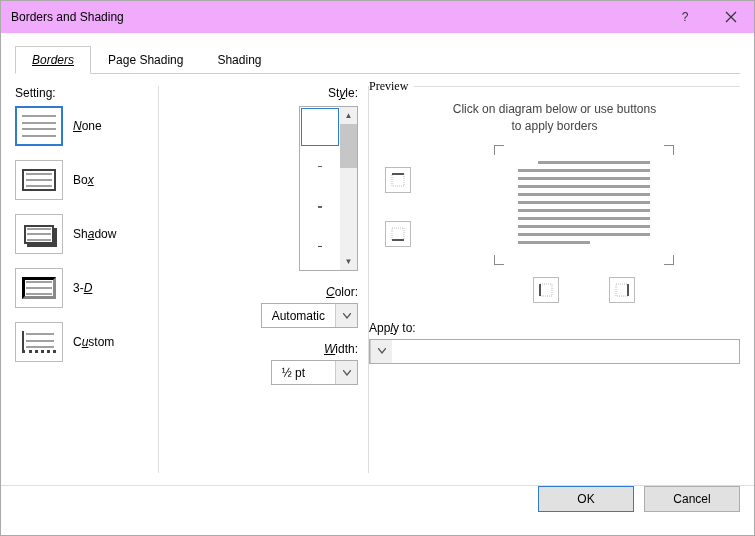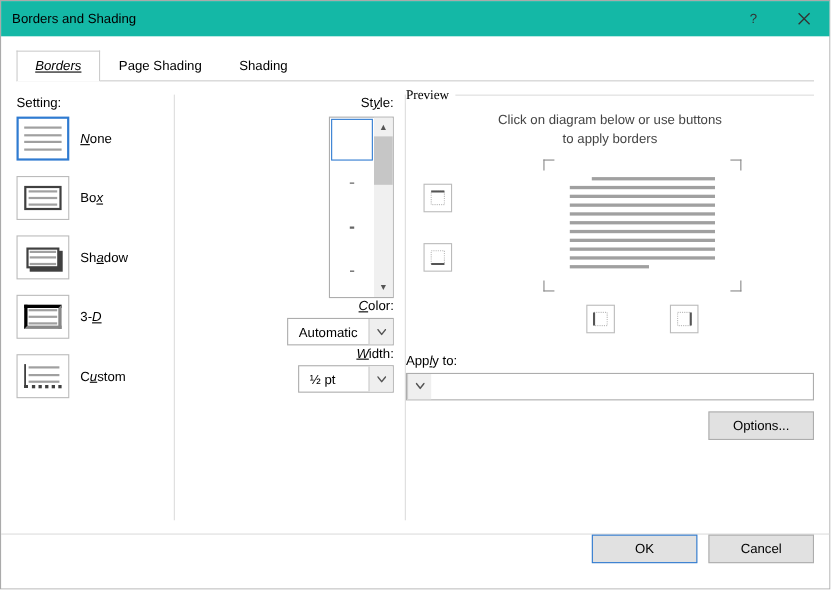--- a/index.html
+++ b/index.html
@@ -1,18 +1,18 @@
 <!DOCTYPE html>
 <html><head>
 <meta charset="utf-8">
 <style>
 * { box-sizing: border-box; font-family: "Segoe UI", Arial, sans-serif; font-size: 12px; }
 body { margin: 0; background: #fff; }
 .window { width: 755px; height: 536px; border: 1px solid #aaa; background: #fff; display: flex; flex-direction: column; }
-.titlebar { height: 32px; display: flex; align-items: center; padding-left: 10px; background: #14b8a6; }
+.titlebar { height: 32px; display: flex; align-items: center; padding-left: 10px; background: #f0abfc; }
 .titlebar .title { flex: 1; }
 .titlebar .btn { width: 46px; height: 32px; display: flex; align-items: center; justify-content: center; color: #333; }
 .content { padding: 12px 14px 12px 14px; flex: 1; display: flex; flex-direction: column; }
 .tabs { display: flex; border-bottom: 1px solid #ccc; }
 .tab { padding: 6px 16px; border: 1px solid transparent; border-bottom: none; cursor: default; position: relative; top: 1px; }
 .tab.active { border: 1px solid #ccc; border-bottom: 1px solid #fff; background: #fff; }
 .panel { flex: 1; display: flex; padding-top: 12px; }
 .col-settings { width: 144px; border-right: 1px solid #ddd; padding-right: 10px; }
 .col-style { width: 210px; border-right: 1px solid #ddd; padding-right: 10px; display: flex; flex-direction: column; align-items: flex-end; }
 .col-preview { flex: 1; display: flex; flex-direction: column; }
@@ -31,21 +31,21 @@
 .style-item { height: 40px; border-bottom: 1px solid transparent; display: flex; align-items: center; justify-content: center; padding: 0 18px; }
 .style-item.sel { border: 1px solid #2f7bd1; margin: 1px; height: 38px; }
 .line { width: 100%; }
 .line.solid { border-top: 1px solid #000; }
 .line.dash-s { border-top: 1px dashed #666; }
 .line.dash-m { border-top: 2px dashed #666; }
 .line.dashdot { height:1px; background: repeating-linear-gradient(90deg,#444 0 8px,transparent 8px 12px,#444 12px 14px,transparent 14px 18px); }
 .scrollbar { width: 17px; background: #f0f0f0; display: flex; flex-direction: column; }
 .scroll-btn { height: 17px; display: flex; align-items: center; justify-content: center; color: #555; font-size: 8px; }
 .scroll-thumb { height: 44px; background: #c6c6c6; margin: 0; }
-.field-label { margin-bottom: 4px; }
+.field-label { margin-top: 14px; margin-bottom: 4px; }
 .combo { border: 1px solid #adadad; height: 25px; display: flex; align-items: center; }
 .combo .combo-text { flex: 1; padding: 0 10px; text-align: center; }
 .combo .combo-text.left { text-align: left; }
 .combo .combo-arrow { width: 22px; height: 100%; background: #efefef; border-left: 1px solid #ccc; display: flex; align-items: center; justify-content: center; }
 .combo.width .combo-text { display: flex; align-items: center; gap: 12px; text-align: left; }
 .width-line { flex: 1; border-top: 1px solid #000; margin-right: 8px; }
 .preview-group { border-top: 1px solid #ddd; position: relative; padding-top: 8px; }
 .preview-group .legend { position: absolute; top: -8px; left: 0; background: #fff; padding-right: 6px; font-family: Liberation Serif, serif; }
 .preview-hint { text-align: center; color: #444; line-height: 1.4; margin: 6px 40px 10px; }
 .preview-area { display: flex; gap: 14px; padding-left: 16px; }
@@ -260,25 +260,20 @@
 
         <div class="apply">
           <div class="apply-label">App<span class="underline-letter">l</span>y to:</div>
           <div class="combo">
             <div class="combo-arrow">
                 <svg width="8" height="6">
                   <path d="M0 0 L4 5 L8 0" fill="none" stroke="#555" stroke-width="1.3"></path>
                 </svg>
               </div>
           </div>
-          <div class="options-row">
-            <div class="btn-std">
-                <span>Options...</span>
-              </div>
-          </div>
         </div>
       </div>
     </div>
   </div>
 
   <div class="footer">
     <div class="btn-std primary">
         <span>OK</span>
       </div>
     <div class="btn-std">

